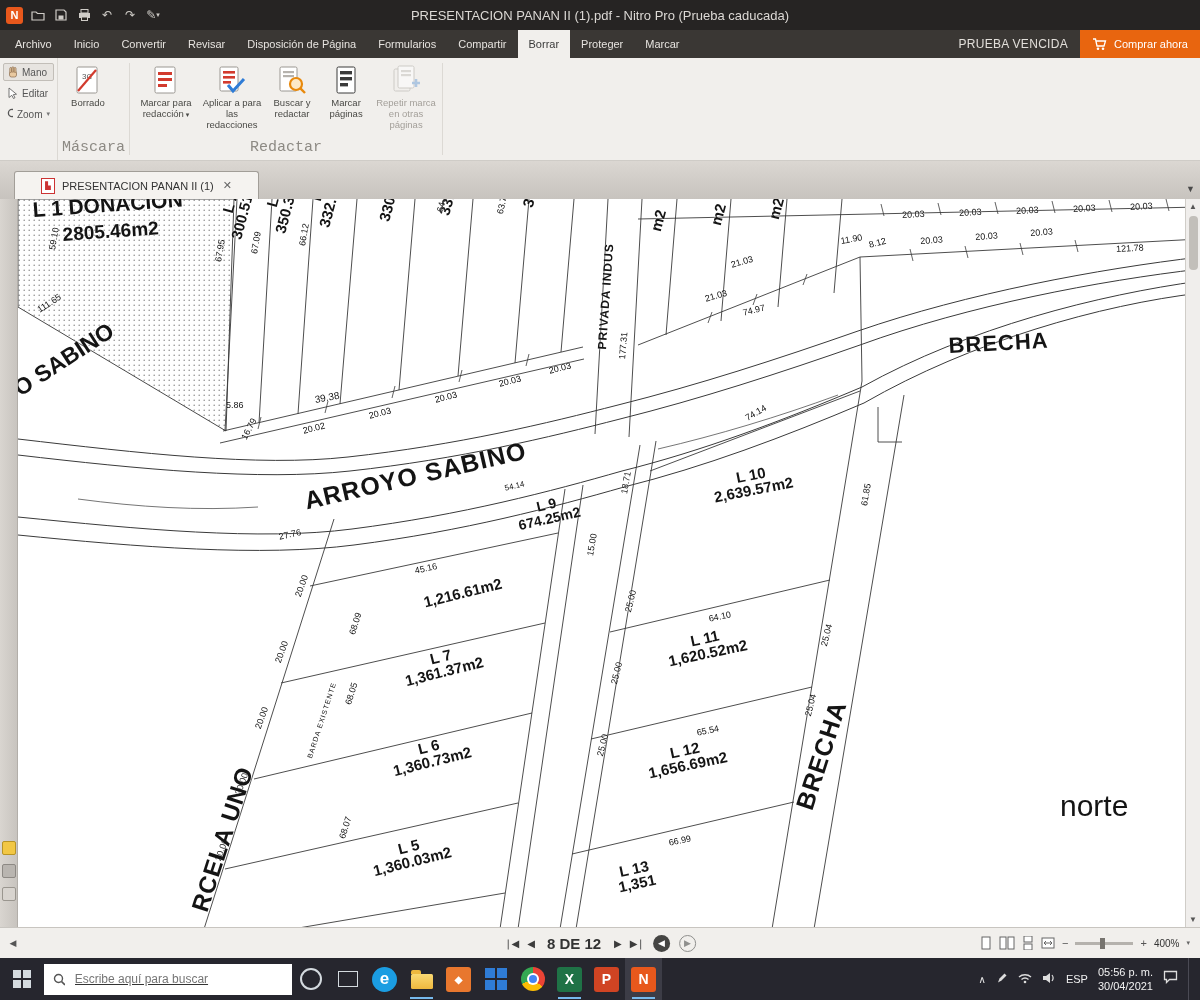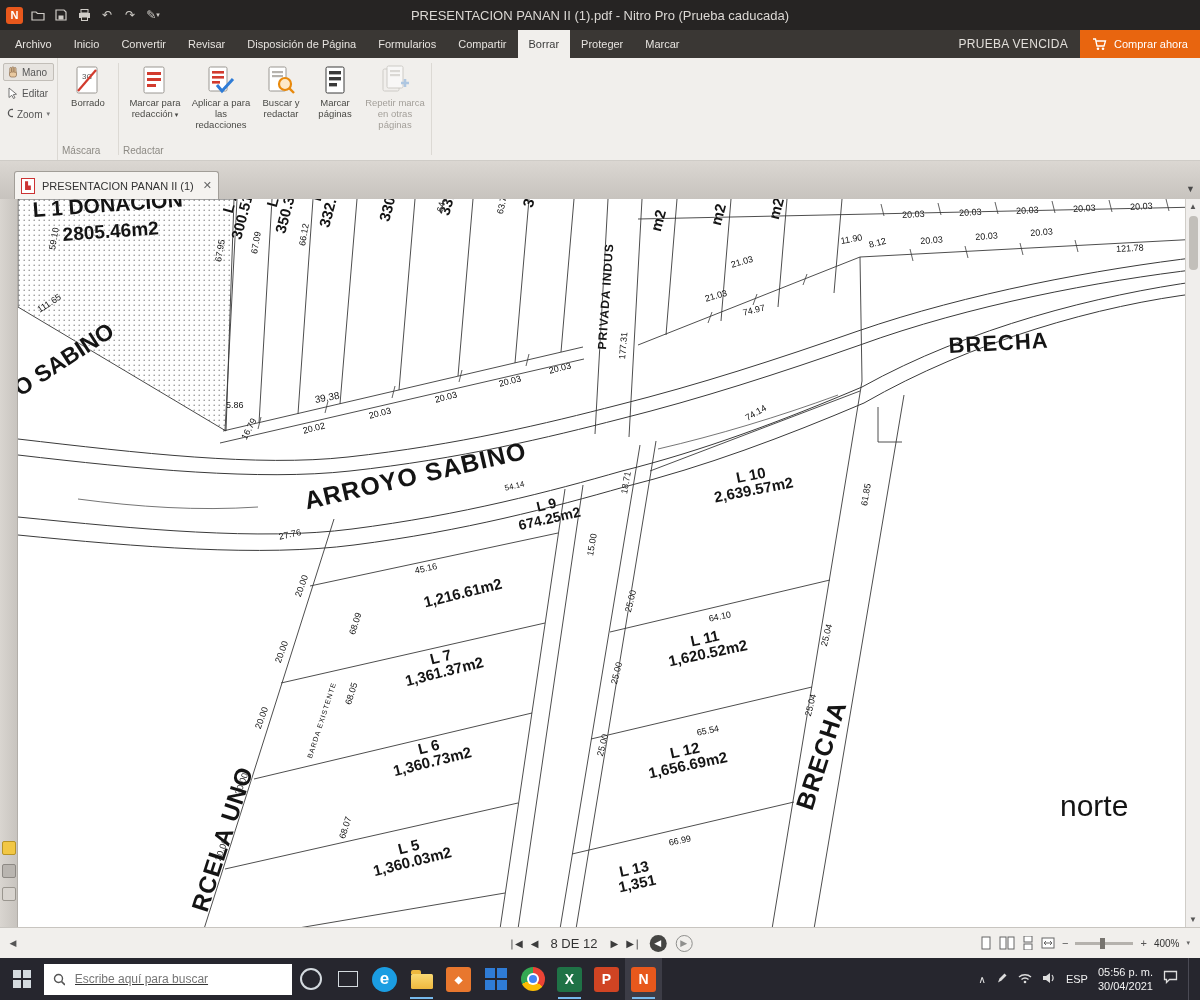--- a/index.html
+++ b/index.html
@@ -27,26 +27,26 @@
   .rib-left{width:58px;border-right:1px solid #dbd8d3;display:flex;flex-direction:column;gap:3px;padding:5px 3px;box-sizing:border-box;}
   .rib-tool{display:flex;align-items:center;gap:4px;font-size:10px;color:#555;padding:2px 3px;border:1px solid transparent;border-radius:2px;}
   .rib-tool.active{border-color:#c2beb8;background:#e7e4e0;}
   .rib-group{display:flex;flex-direction:column;padding:3px 4px 0;box-sizing:border-box;}
   .rib-btns{display:flex;align-items:flex-start;gap:2px;flex:1;}
   .big-btn{width:62px;display:flex;flex-direction:column;align-items:center;gap:2px;padding:3px 1px 0;font-size:9.5px;color:#4a4a46;text-align:center;line-height:1.15;}
   .big-btn .bico{height:32px;display:flex;align-items:center;justify-content:center;}
   .big-btn.narrow{width:50px;}
   .big-btn.disabled{color:#a39f99;}
   .big-btn.disabled .bico{opacity:.55;}
-  .grp-label{font-size:10px;color:#8d8a84;padding:2px 0 4px;}
+  .grp-label{font-size:15px;color:#8d8a84;text-align:center;padding:2px 0 4px;font-family:Liberation Mono, monospace;}
   .rib-sep{width:1px;background:#dcd9d4;margin:5px 0;}
 
   
   .tabstrip{height:38px;background:linear-gradient(#dbd7d2,#c7c3be);display:flex;align-items:flex-end;padding-left:14px;position:relative;flex:0 0 auto;}
-  .doctab{height:27px;background:#f5f3f0;border:1px solid #a29e98;border-bottom:none;border-radius:3px 3px 0 0;display:flex;align-items:center;gap:7px;padding:0 6px;font-size:11px;color:#333;}
+  .doctab{height:27px;background:#f5f3f0;border:1px solid #a29e98;border-bottom:none;border-radius:3px 3px 0 0;display:flex;align-items:center;gap:7px;padding:0 26px;font-size:11px;color:#333;}
   .pdfglyph{width:12px;height:14px;background:#fff;border:1px solid #c33;position:relative;display:flex;align-items:center;justify-content:center;font-size:7px;color:#c33;font-weight:700;}
   .tabclose{font-size:11px;color:#666;padding-left:2px;}
   .tab-dd{position:absolute;right:5px;bottom:5px;font-size:9px;color:#4a4a4a;}
 
   
   .workspace{flex:1 1 auto;display:flex;min-height:0;}
   .siderail{width:18px;background:linear-gradient(90deg,#d9d5d0,#c8c4bf);border-right:1px solid #b2aea9;display:flex;flex-direction:column;justify-content:flex-end;align-items:center;gap:9px;padding-bottom:26px;box-sizing:border-box;}
   .rail-ic{width:12px;height:12px;border-radius:2px;}
   .doc{flex:1;position:relative;background:#fff;overflow:hidden;}
   .doc svg{position:absolute;left:0;top:0;}
@@ -54,21 +54,21 @@
   .vscroll{width:14px;background:#f0eeec;border-left:1px solid #d0cdc8;display:flex;flex-direction:column;align-items:center;}
   .vs-arrow{height:15px;width:100%;font-size:8px;color:#555;display:flex;align-items:center;justify-content:center;}
   .vs-thumb{width:9px;height:54px;background:#c2bfba;border-radius:4px;margin-top:2px;}
   .vs-fill{flex:1;}
 
   
   .navbar{height:30px;background:#f1efec;border-top:1px solid #c8c5c0;display:flex;align-items:center;position:relative;font-size:11px;color:#444;flex:0 0 auto;}
   .nav-left-arrow{width:26px;text-align:center;font-size:9px;color:#555;}
   .nav-center{position:absolute;left:50%;transform:translateX(-50%);display:flex;align-items:center;gap:9px;}
   .nav-btn{font-size:10px;color:#3c3c3c;letter-spacing:-1px;}
-  .page-ind{font-size:13px;font-weight:400;color:#333;padding:0 4px;white-space:nowrap;}
+  .page-ind{font-size:15px;font-weight:700;color:#333;padding:0 4px;white-space:nowrap;}
   .hist{width:17px;height:17px;border-radius:50%;display:flex;align-items:center;justify-content:center;font-size:9px;}
   .hist.back{background:#454543;color:#fff;}
   .hist.fwd{border:1.5px solid #8f8f8d;color:#8f8f8d;box-sizing:border-box;}
   .nav-right{margin-left:auto;display:flex;align-items:center;gap:7px;padding-right:10px;}
   .view-ic{display:flex;align-items:center;}
   .zoom-track{width:58px;height:3px;background:#b5b2ad;position:relative;}
   .zoom-thumb{position:absolute;left:42%;top:-4px;width:5px;height:11px;background:#77746f;}
   .zoom-label{font-size:10px;color:#333;}
   .zoom-pm{font-size:11px;color:#555;}
 

